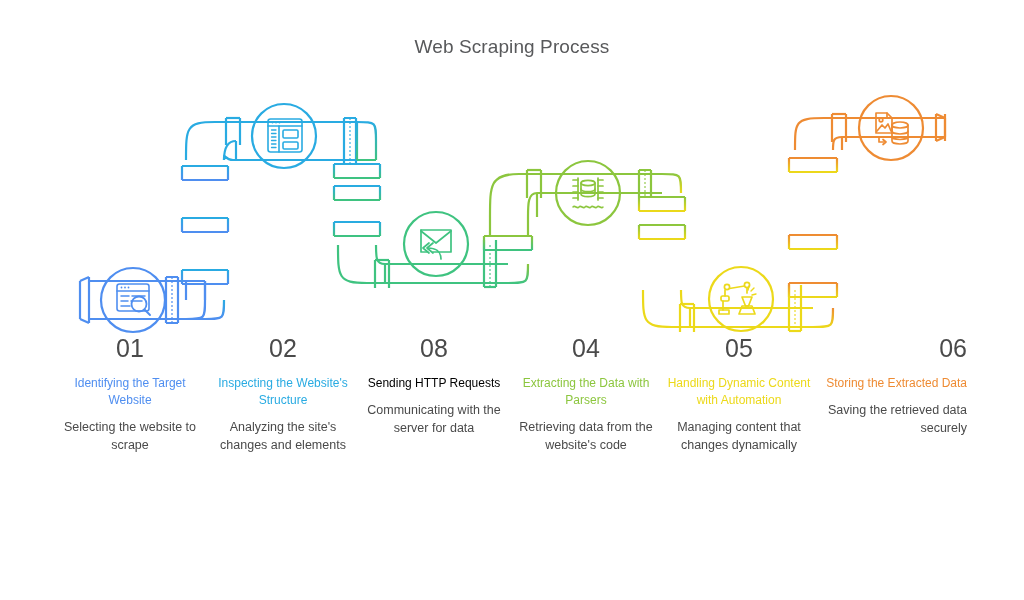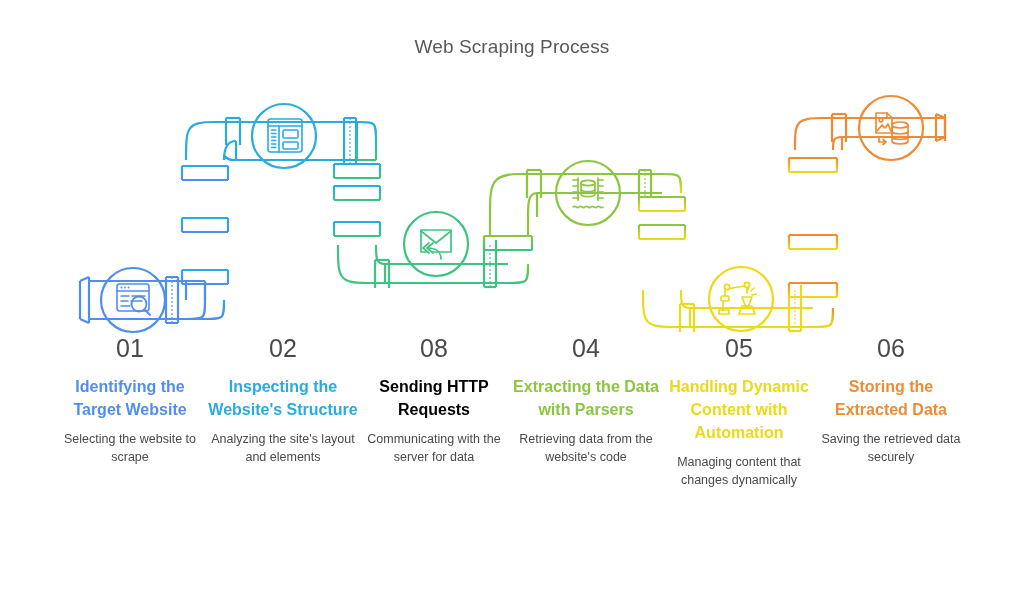--- a/index.html
+++ b/index.html
@@ -45,22 +45,22 @@
   }
   .step-number {
     font-size: 25px;
     color: #4a4a4a;
     font-family: "Liberation Sans", sans-serif;
     font-weight: 400;
     line-height: 1.1;
     margin-bottom: 12px;
   }
   .step-title {
-    font-size: 16px;
-    font-weight: bold;
+    font-size: 12px;
+    font-weight: normal;
     line-height: 1.45;
     font-family: "Liberation Sans", sans-serif;
     margin-bottom: 10px;
   }
   .step-desc {
     font-size: 12.5px;
     color: #4a4a4a;
     line-height: 1.42;
     font-family: "Liberation Sans", sans-serif;
   }
@@ -343,40 +343,40 @@
 
   <div class="step-col" style="left:54px;">
     <div class="step-number">01</div>
     <div class="step-title" style="color:#4f8ef0;">Identifying the Target Website</div>
     <div class="step-desc">Selecting the website to scrape</div>
   </div>
 
   <div class="step-col" style="left:207px;">
     <div class="step-number">02</div>
     <div class="step-title" style="color:#29abe2;">Inspecting the Website's Structure</div>
-    <div class="step-desc">Analyzing the site's layout and elements</div>
+    <div class="step-desc">Analyzing the site's changes and elements</div>
   </div>
 
   <div class="step-col" style="left:358px;">
     <div class="step-number">08</div>
     <div class="step-title" style="color:#000000;">Sending HTTP Requests</div>
     <div class="step-desc">Communicating with the server for data</div>
   </div>
 
   <div class="step-col" style="left:510px;">
     <div class="step-number">04</div>
     <div class="step-title" style="color:#8cc63e;">Extracting the Data with Parsers</div>
     <div class="step-desc">Retrieving data from the website's code</div>
   </div>
 
   <div class="step-col" style="left:663px;">
     <div class="step-number">05</div>
     <div class="step-title" style="color:#ecd91a;">Handling Dynamic Content with Automation</div>
     <div class="step-desc">Managing content that changes dynamically</div>
   </div>
 
-  <div class="step-col" style="left:815px;">
+  <div class="step-col" style="left:815px;text-align:right;">
     <div class="step-number">06</div>
     <div class="step-title" style="color:#ee8b33;">Storing the Extracted Data</div>
     <div class="step-desc">Saving the retrieved data securely</div>
   </div>
 
 </div>
 
 </body></html>

